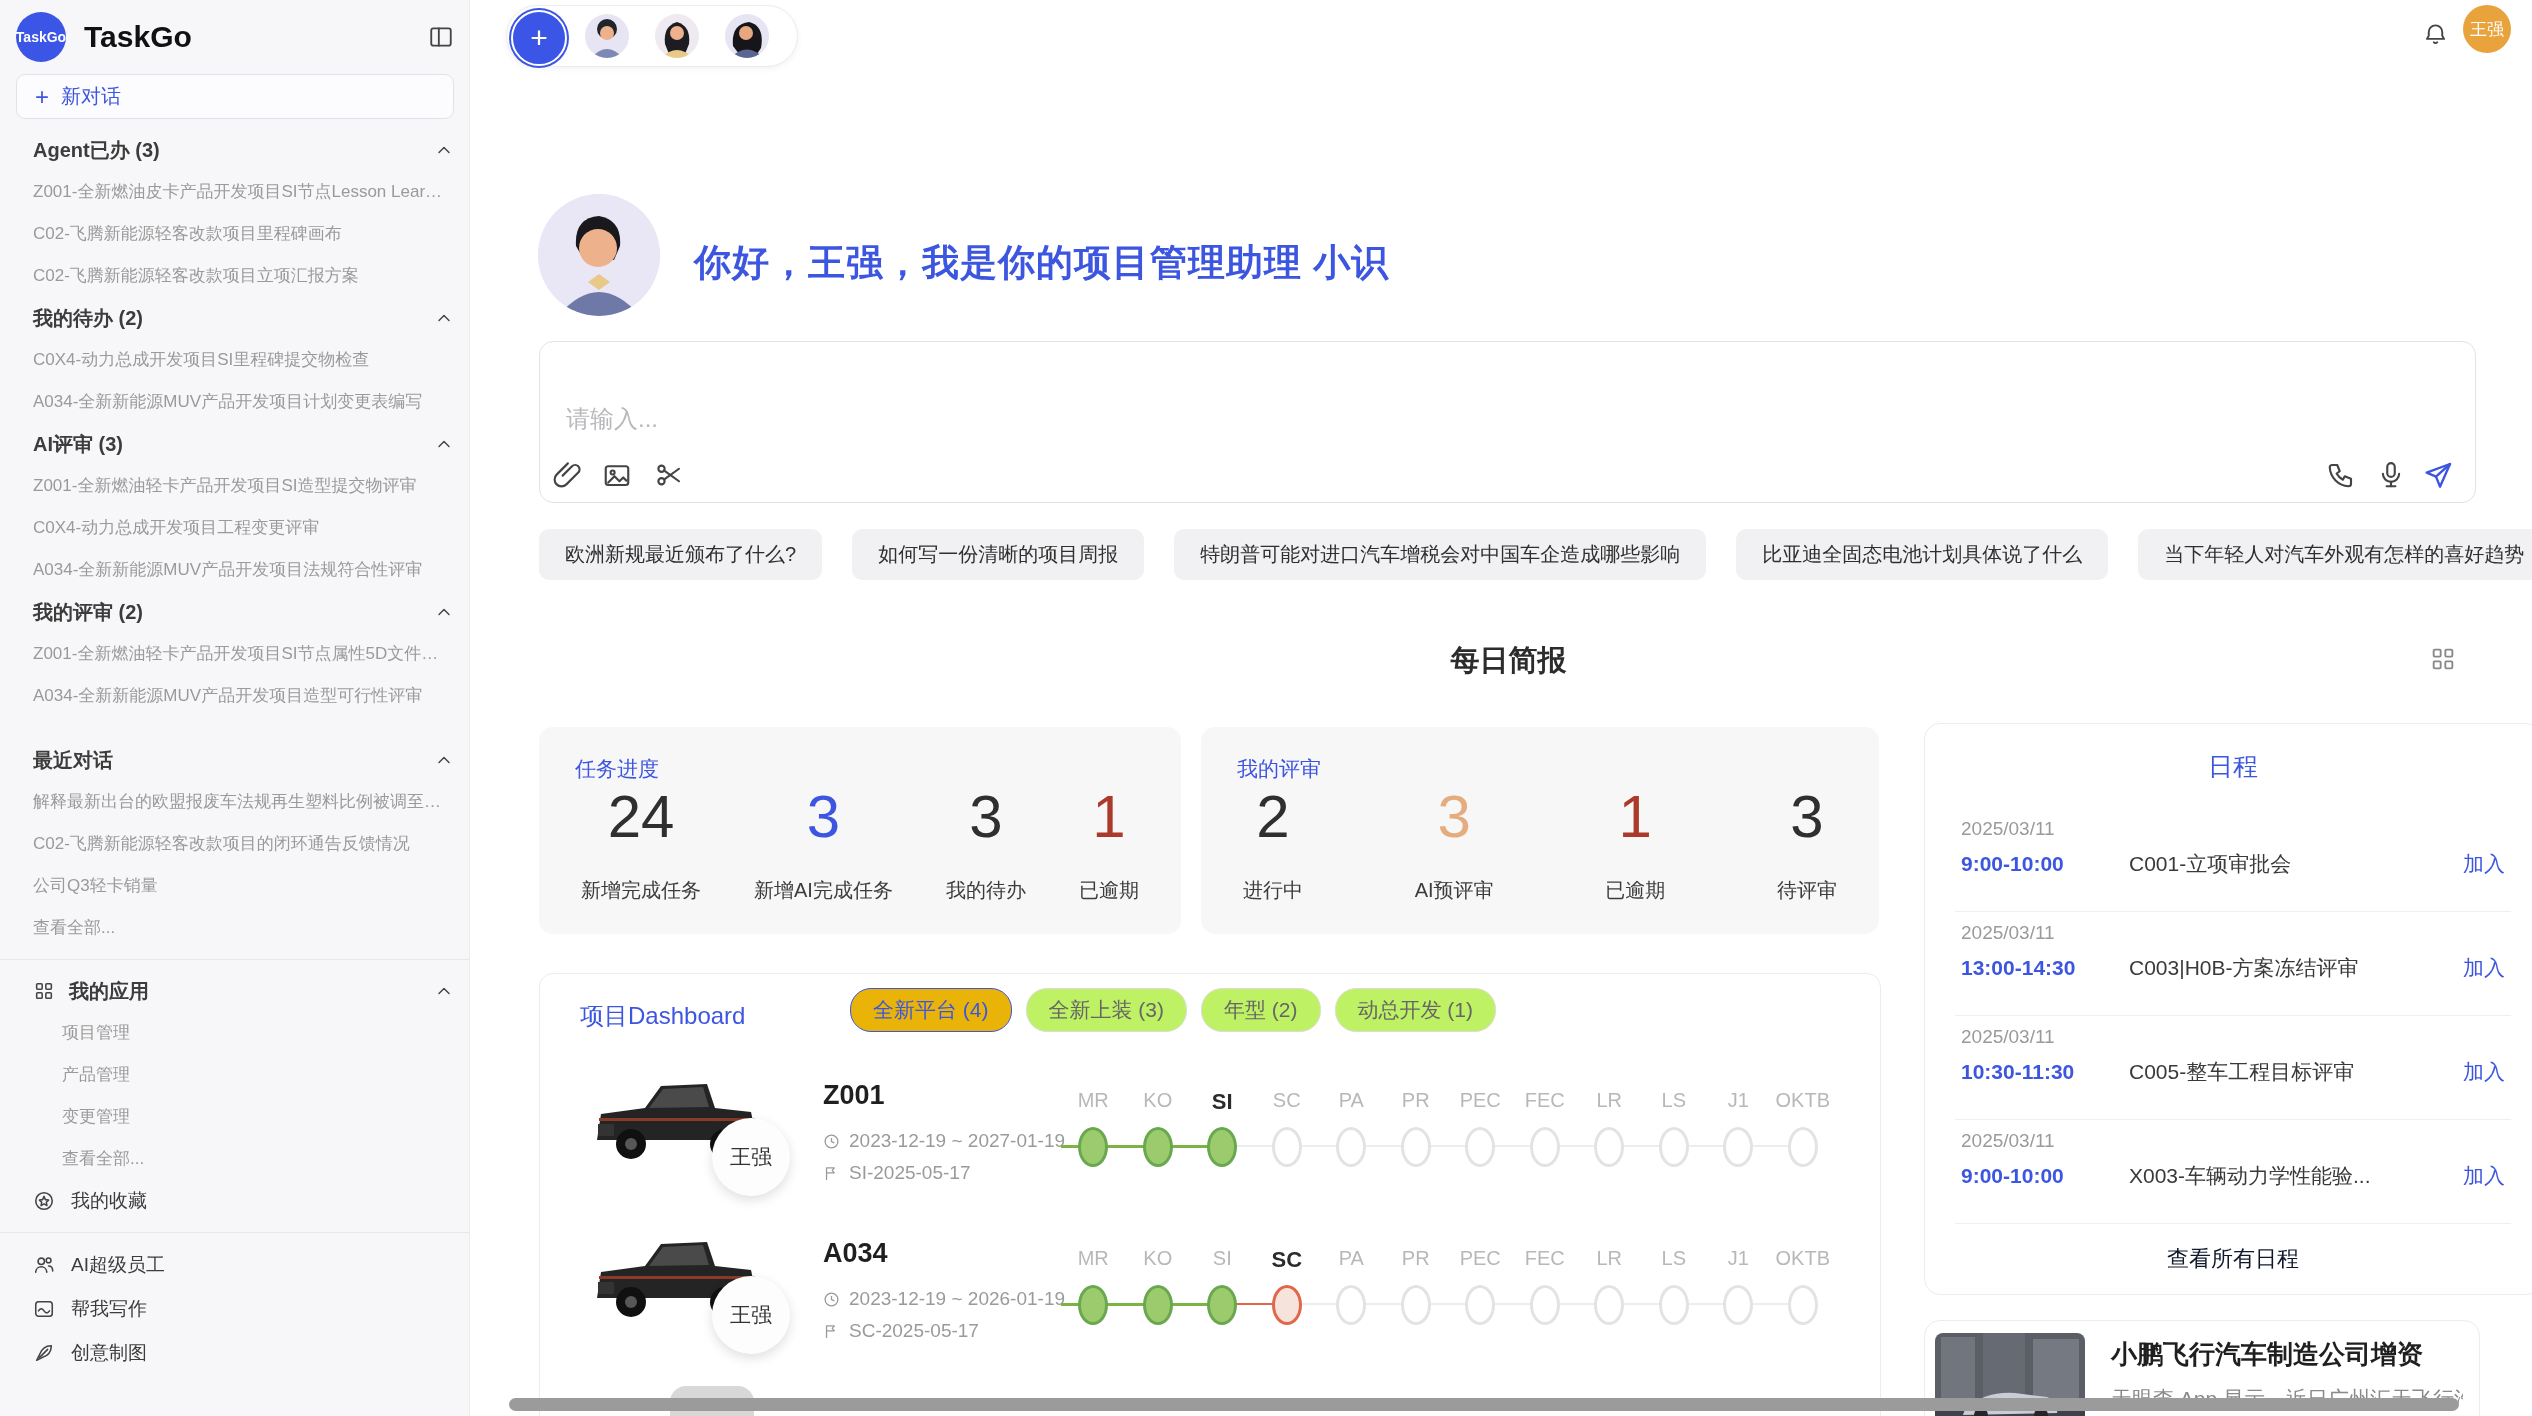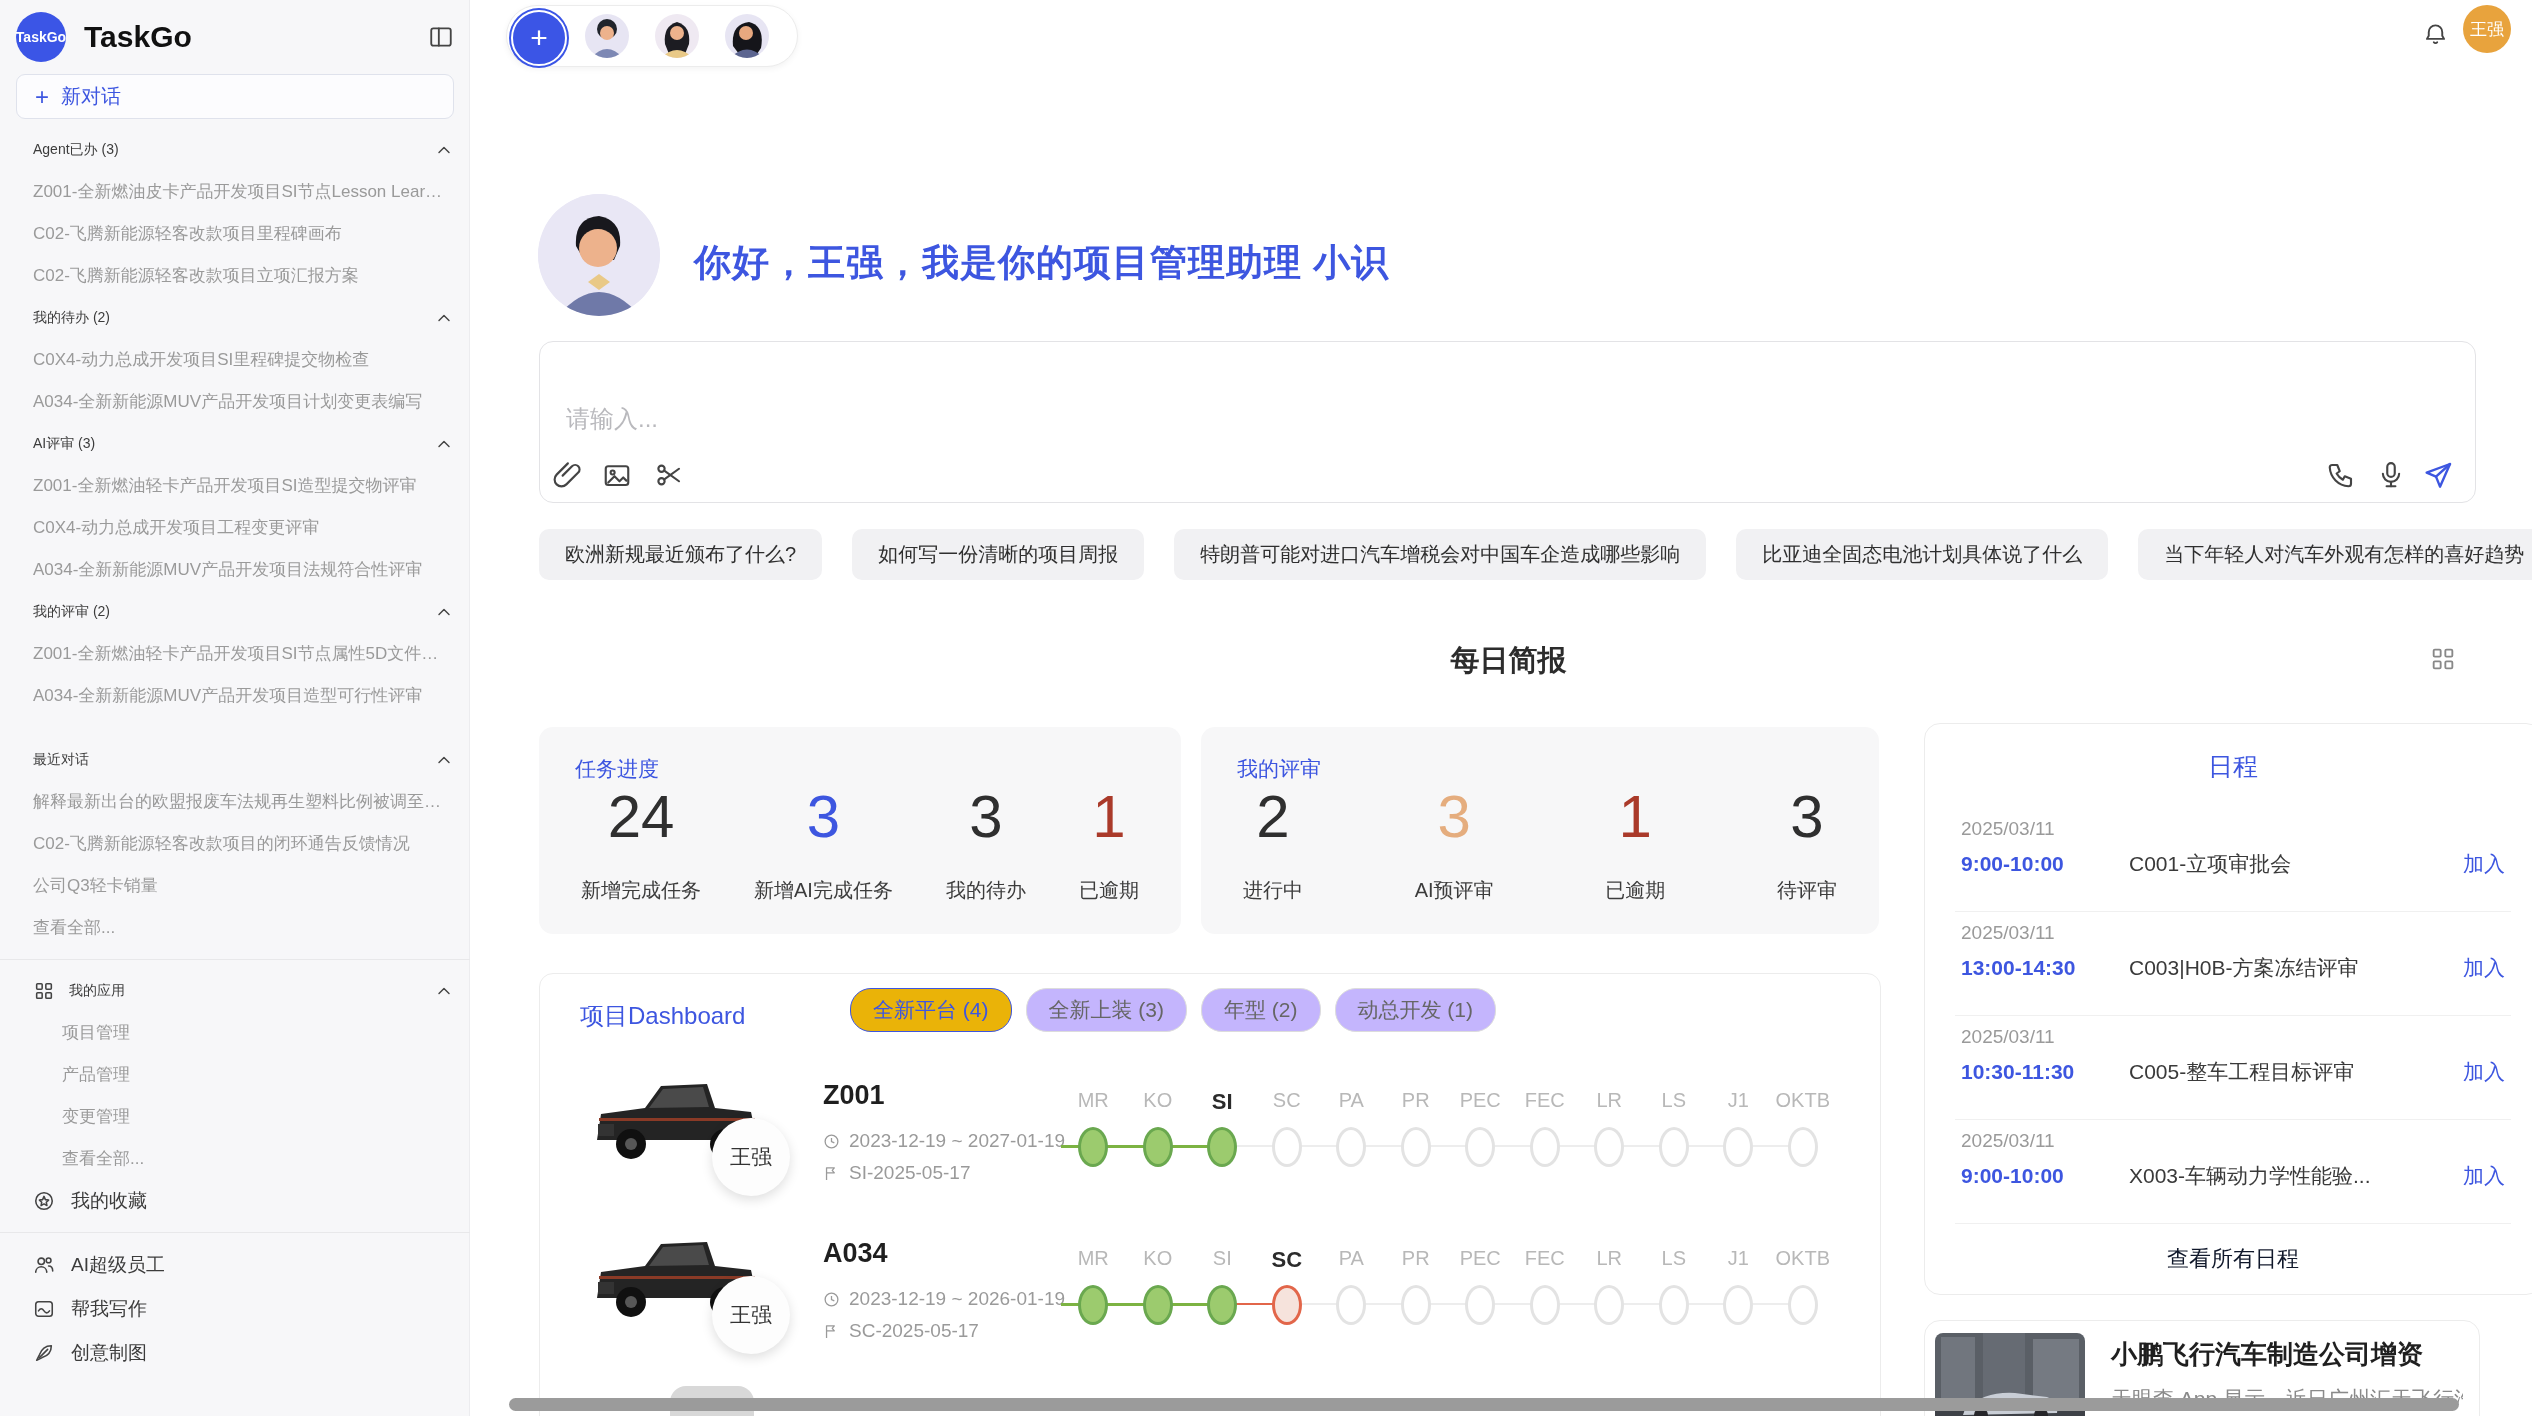--- a/index.html
+++ b/index.html
@@ -9,21 +9,21 @@
   svg{display:block;}
   
   #sidebar{position:absolute;left:0;top:0;width:470px;height:1416px;background:#f7f7f9;border-right:1px solid #ececef;box-sizing:border-box;}
   #side-head{position:absolute;left:16px;top:10px;width:438px;height:54px;display:flex;align-items:center;}
   #logo-circle{width:50px;height:50px;border-radius:50%;background:#3b55e6;color:#fff;display:flex;align-items:center;justify-content:center;font-size:14px;line-height:15px;font-weight:600;}
   #app-name{font-size:30px;font-weight:700;color:#111;margin-left:18px;flex:1;}
   #collapse-btn{width:26px;height:26px;cursor:pointer;}
   #new-chat{position:absolute;left:16px;top:74px;width:438px;height:45px;box-sizing:border-box;border:1px solid #dfe2ec;background:#fcfcfe;border-radius:9px;display:flex;align-items:center;padding-left:18px;color:#3d56e0;font-size:20px;cursor:pointer;}
   #new-chat .plus{font-size:24px;margin-right:12px;font-weight:400;}
   #side-scroll{position:absolute;left:0;top:129px;width:470px;}
-  .side-sec-head{height:42px;display:flex;align-items:center;justify-content:space-between;padding:0 16px 0 33px;font-size:14px;color:#3c3c3c;cursor:pointer;}
+  .side-sec-head{height:42px;display:flex;align-items:center;justify-content:space-between;padding:0 16px 0 33px;font-size:20px;color:#3c3c3c;cursor:pointer;font-weight:bold;}
   .side-item{height:42px;line-height:42px;padding:0 20px 0 33px;font-size:17px;color:#9a9a9a;white-space:nowrap;overflow:hidden;text-overflow:ellipsis;cursor:pointer;}
   .side-gap{height:22px;}
   .side-div{height:1px;background:#e8e8ea;margin:10px 0;}
   .side-row{height:42px;display:flex;align-items:center;padding:0 20px 0 33px;font-size:19px;color:#3c3c3c;cursor:pointer;}
   .side-row .ic{margin-right:16px;}
   .tool-row{height:44px;}
   .sub-item{padding-left:62px;}
   
   #main{position:absolute;left:471px;top:0;width:2061px;height:1416px;}
   #pill{left:35px;top:5px;width:290px;height:60px;border:1px solid #ececec;border-radius:32px;background:#fff;box-shadow:0 2px 6px rgba(0,0,0,.05);}
@@ -46,21 +46,21 @@
   #card-review{left:730px;width:678px;}
   .stat-card .sc-title{position:absolute;left:36px;top:28px;font-size:21px;color:#3d56e0;}
   .stat-row{position:absolute;left:0;top:55px;width:100%;display:flex;justify-content:space-between;padding:0 42px;box-sizing:border-box;}
   .stat{text-align:center;}
   .stat .val{font-size:60px;line-height:70px;font-weight:500;}
   .stat .lab{font-size:20px;color:#3c3c3c;margin-top:25px;}
   
   #dash{left:68px;top:973px;width:1340px;height:470px;border:1px solid #ececec;border-radius:14px;background:#fff;overflow:hidden;}
   #dash-title{left:40px;top:26px;font-size:24px;color:#3d56e0;}
   #dash-tabs{left:310px;top:14px;display:flex;gap:14px;}
-  .tab{height:42px;line-height:42px;padding:0 22px;border-radius:21px;border:1px solid #dcdcdc;background:#c4b5fd;color:#666;font-size:21px;cursor:pointer;white-space:nowrap;}
+  .tab{height:42px;line-height:42px;padding:0 22px;border-radius:21px;border:1px solid #dcdcdc;background:#bef264;color:#666;font-size:21px;cursor:pointer;white-space:nowrap;}
   .tab.active{border:1.5px solid #3d56e0;color:#3d56e0;background:#eab308;}
   .proj-row{position:absolute;left:0;width:100%;height:158px;}
   .truck{position:absolute;left:47px;top:14px;}
   .owner-badge{position:absolute;left:172px;top:74px;width:78px;height:78px;border-radius:50%;background:#fdfdfd;box-shadow:0 4px 12px rgba(0,0,0,.13);display:flex;align-items:center;justify-content:center;font-size:21px;color:#333;}
   .proj-code{position:absolute;left:283px;top:36px;font-size:27px;font-weight:700;color:#1f1f1f;}
   .proj-meta{position:absolute;left:283px;display:flex;align-items:center;font-size:19px;color:#9a9a9a;}
   .proj-meta .ic{margin-right:9px;}
   .mtrack{position:absolute;left:521px;top:45px;width:780px;height:110px;}
   .m-label{position:absolute;top:0;width:64.5px;text-align:center;font-size:20px;color:#b8b8b8;}
   .m-label.cur{color:#2b2b2b;font-weight:700;font-size:22px;}

